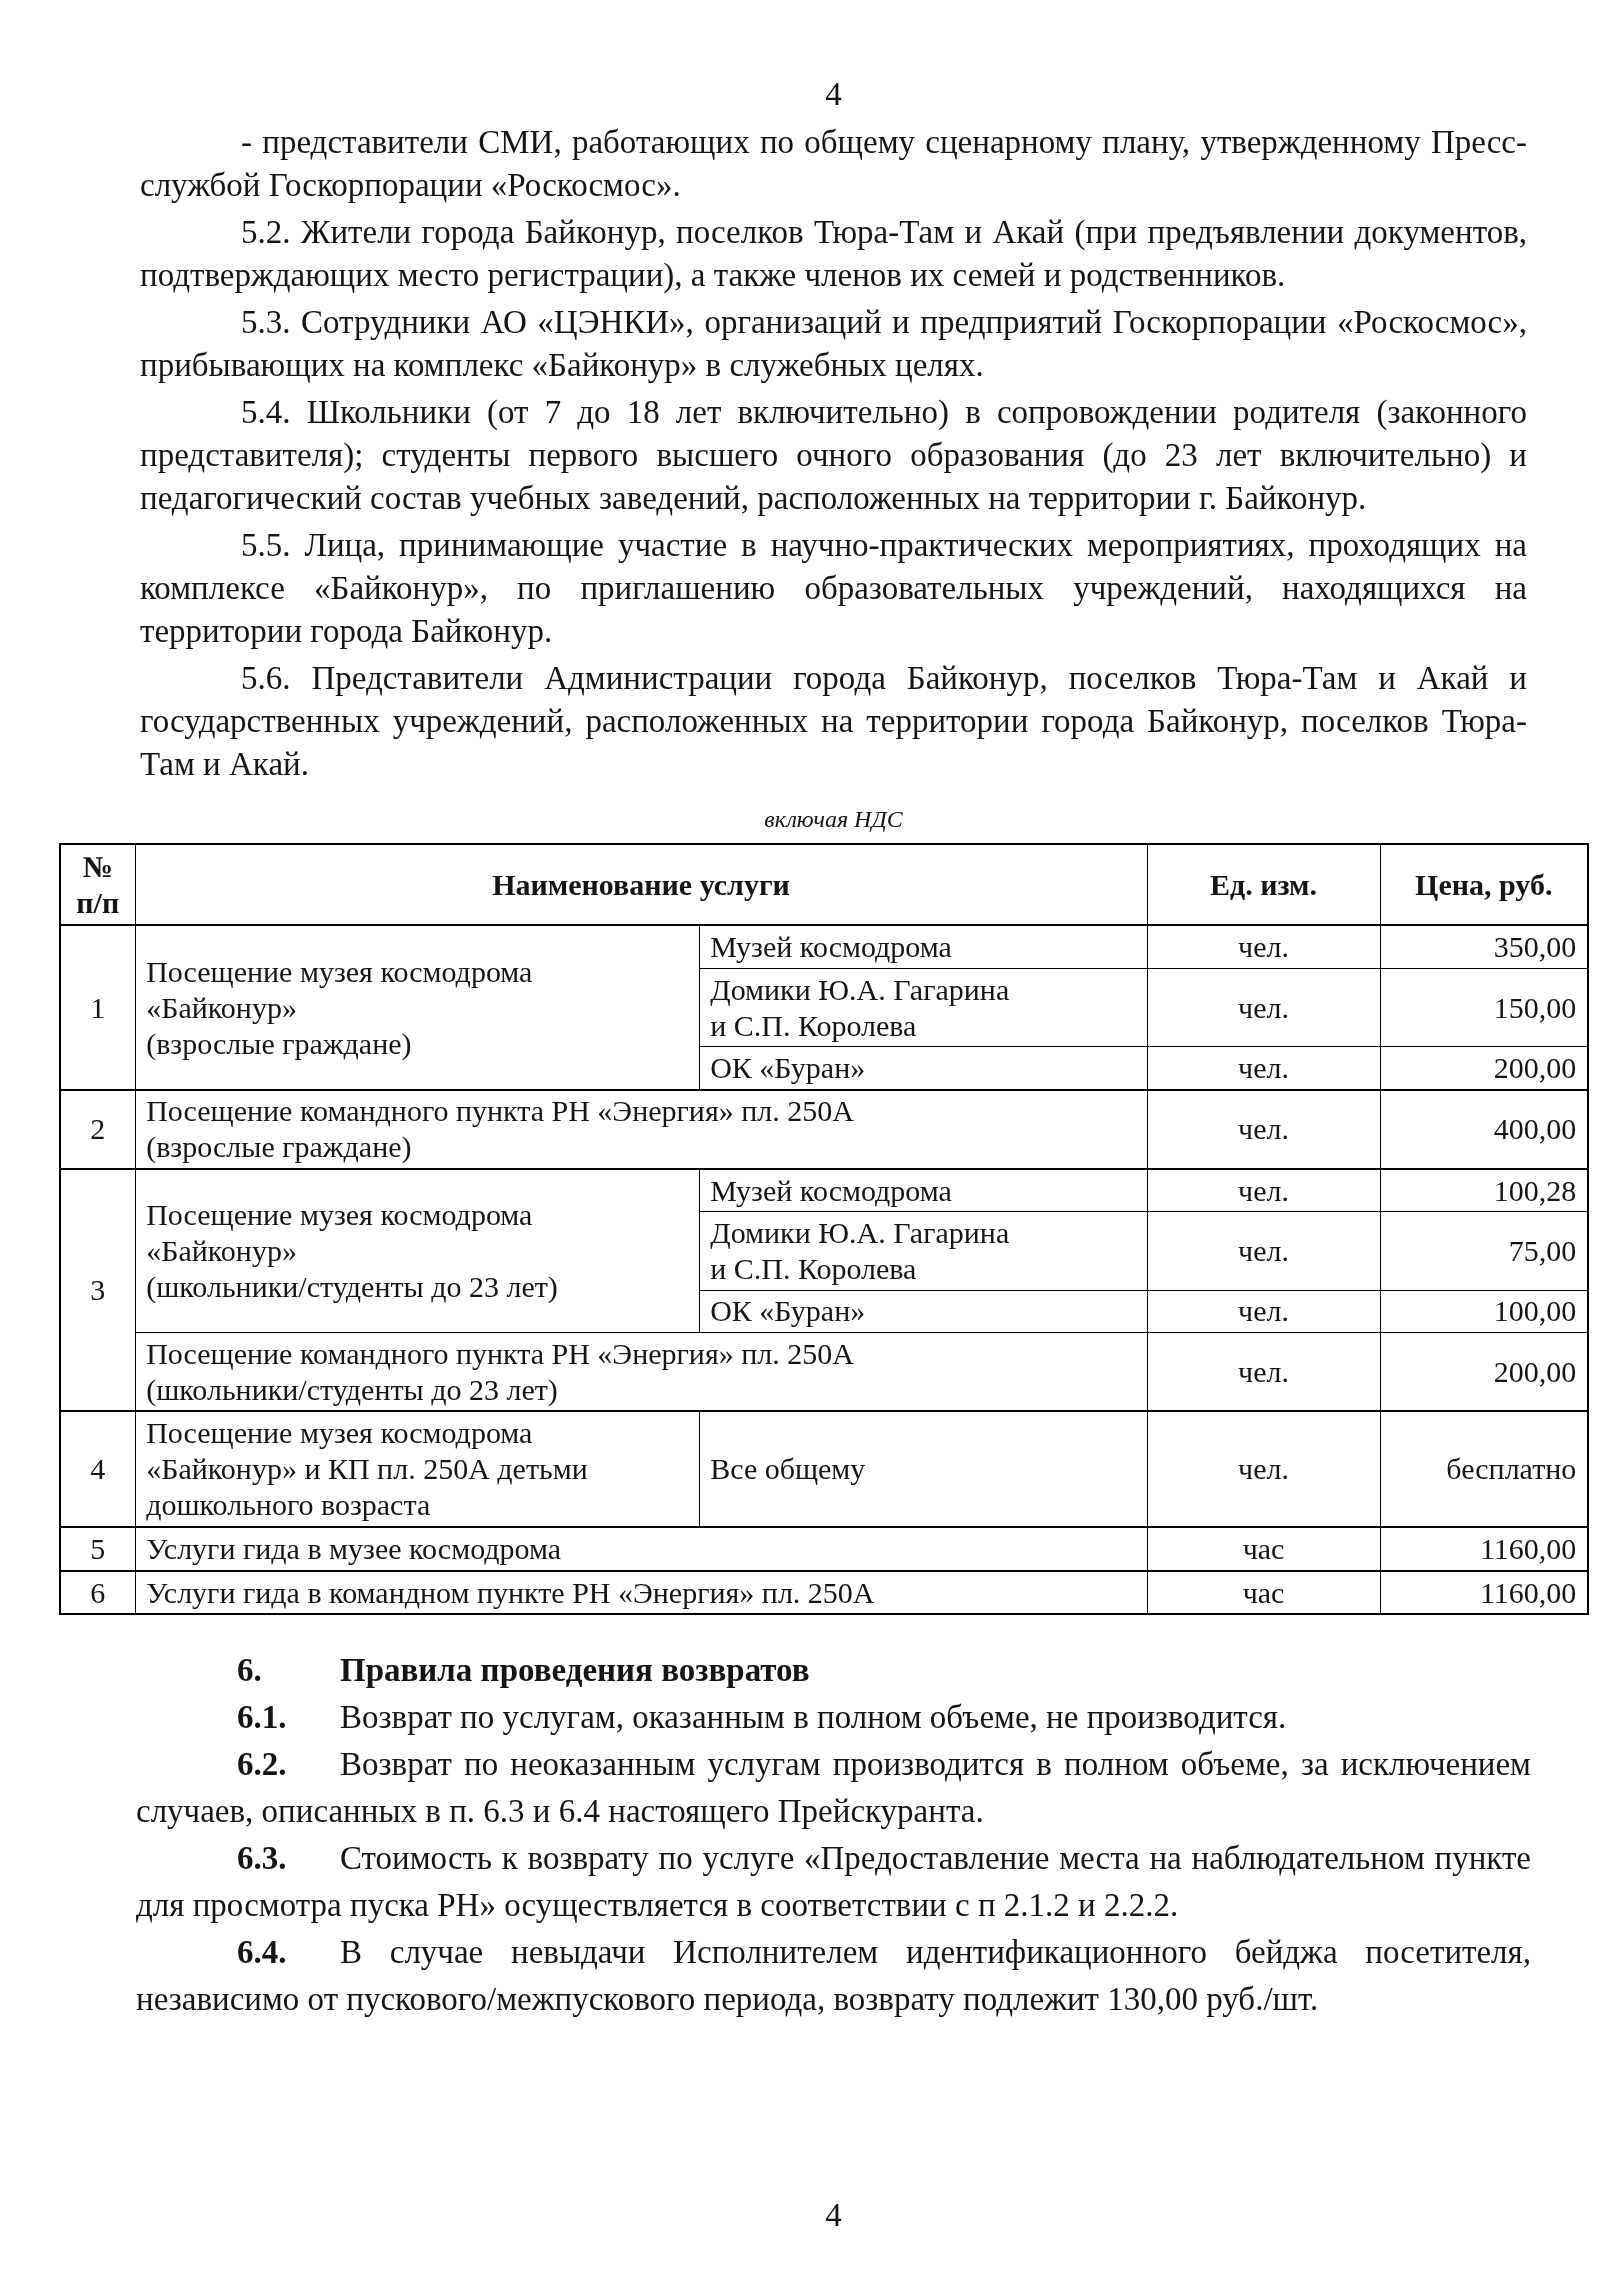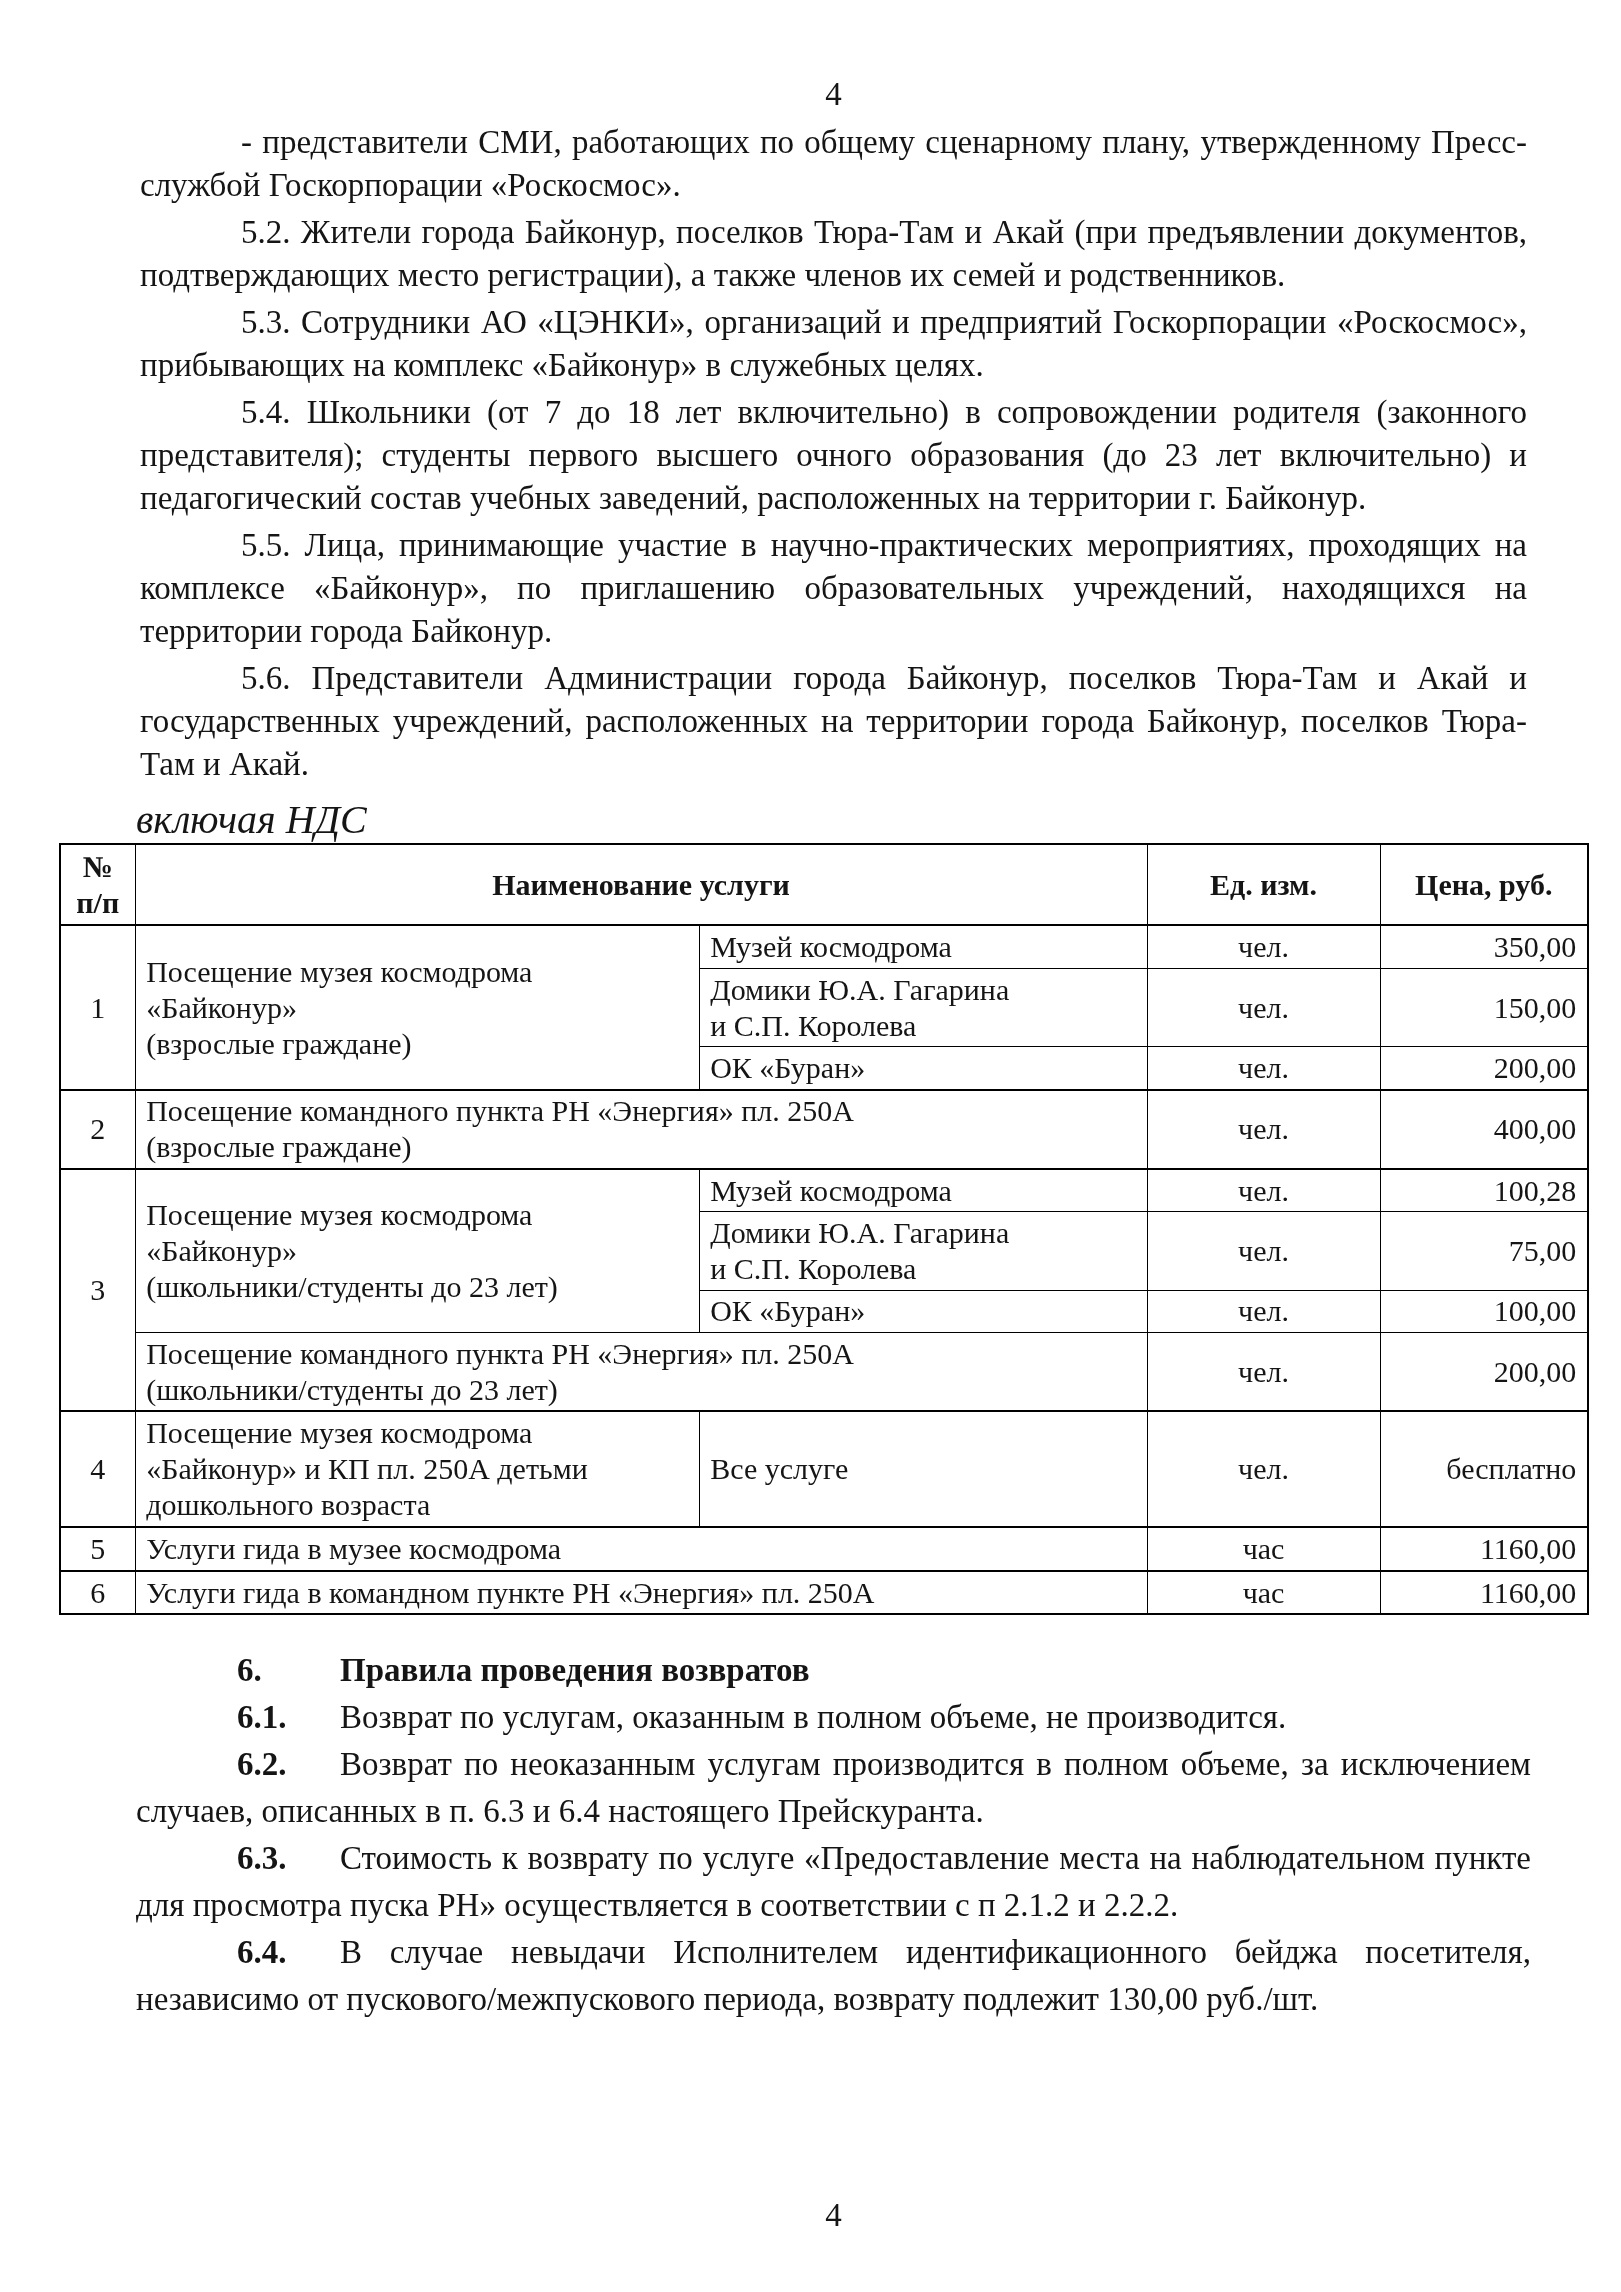--- a/index.html
+++ b/index.html
@@ -20,24 +20,24 @@
   }
   p.body{
     margin:4px;
     font-size:33px;
     line-height:43px;
     text-align:justify;
     text-indent:101px;
   }
   .vat-note{
     margin:12.5px 0 3.6px 0;
-    font-size:40px;
+    font-size:24px;
     line-height:41px;
     font-style:italic;
-    text-align:left;
+    text-align:center;
   }
   table.price{
     border-collapse:collapse;
     table-layout:fixed;
     margin:0 0 0 59px;
     width:1528px;
     border:2.7px solid #000;
     font-size:30px;
     line-height:36px;
   }
@@ -174,21 +174,21 @@
 (школьники/студенты до 23 лет)</td>
         <td class="cunit">чел.</td>
         <td class="cprice">200,00</td>
       </tr>
 
       <tr class="h-3 major">
         <td class="cnum">4</td>
         <td class="csvc">Посещение музея космодрома
 «Байконур» и КП пл. 250А детьми
 дошкольного возраста</td>
-        <td class="cobj">Все услуге</td>
+        <td class="cobj">Все общему</td>
         <td class="cunit">чел.</td>
         <td class="cfree">бесплатно</td>
       </tr>
 
       <tr class="h-1 major">
         <td class="cnum">5</td>
         <td class="csvc" colspan="2">Услуги гида в музее космодрома</td>
         <td class="cunit">час</td>
         <td class="cprice">1160,00</td>
       </tr>

